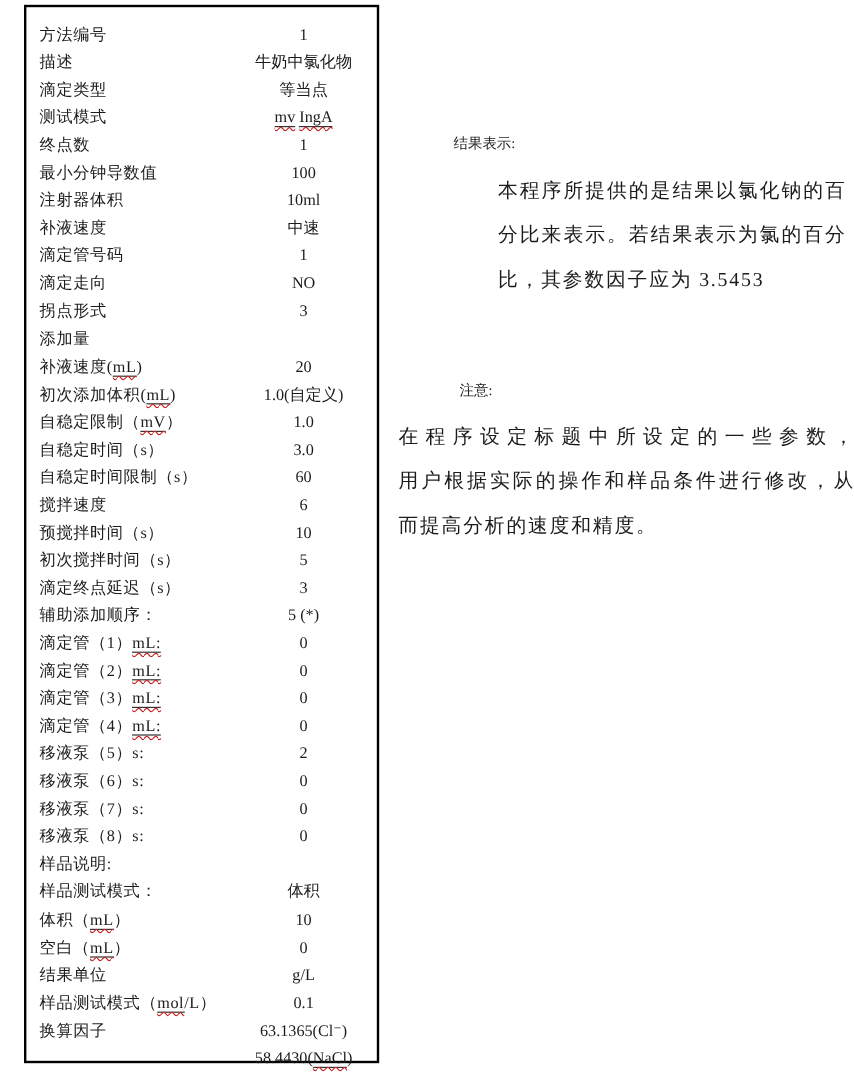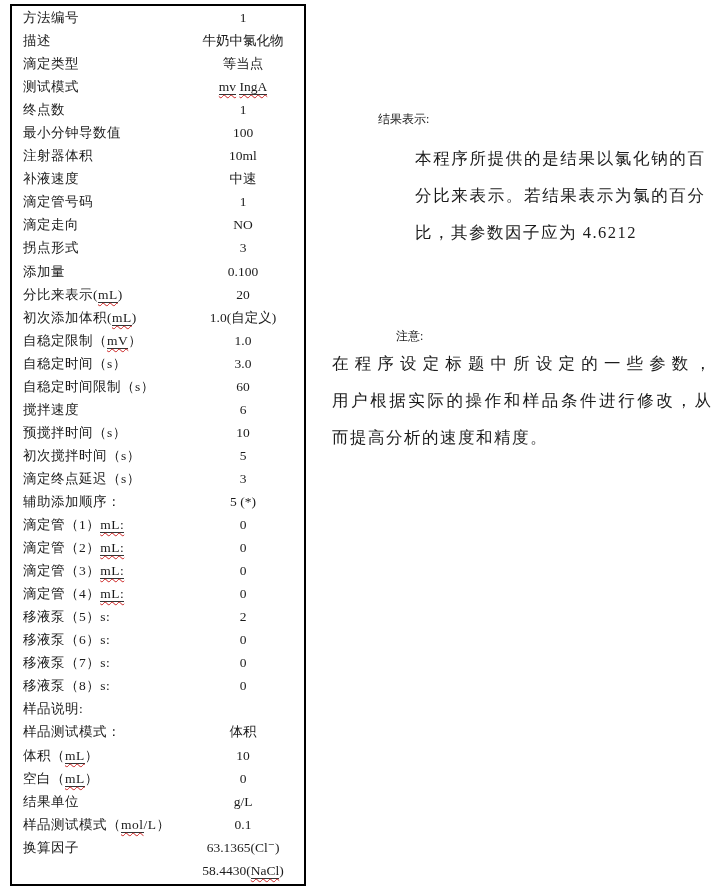--- a/index.html
+++ b/index.html
@@ -15,40 +15,40 @@
     background:var(--background);
     color:var(--text);
     font-family:"Liberation Serif","DejaVu Serif",serif;
     position:relative;
     overflow:hidden;
   }
   .page{position:absolute;left:0;top:0;width:712px;height:893px;}
 
   
   .param-table{
-    position:absolute;left:10px;top:4px;width:296px;height:882px;
+    position:absolute;left:20px;top:4px;width:296px;height:882px;
     border:2px solid var(--table-border);
-    padding-top:0;
+    padding-top:11px;
   }
   .trow{display:flex;height:23.05px;line-height:23.05px;font-size:13.5px;}
   .tlabel{flex:1;padding-left:11px;white-space:nowrap;letter-spacing:0.5px;}
   .tvalue{width:122px;text-align:center;white-space:nowrap;}
   .u{border-bottom:1px solid var(--underline);}
   .q{
     text-decoration-line:underline;
     text-decoration-style:wavy;
     text-decoration-color:var(--squiggle);
     text-decoration-thickness:1px;
     text-underline-offset:3px;
   }
 
   
   .heading{position:absolute;font-size:12px;white-space:nowrap;}
   .result-heading{left:378px;top:111px;}
-  .note-heading{left:383px;top:328px;margin-left:13px;}
+  .note-heading{left:383px;top:317px;}
   .para{position:absolute;font-size:16.5px;}
   .result-para{left:415px;top:140px;width:289px;}
   .note-para{left:332px;top:345px;width:379px;}
   .line{height:37px;line-height:37px;white-space:nowrap;}
   .line.j{text-align:justify;text-align-last:justify;}
   .line:not(.j){letter-spacing:1.5px;}
 </style>
 </head>
 <body>
 
@@ -94,24 +94,23 @@
       <div class="trow">
         <div class="tlabel"><span>滴定走向</span></div>
         <div class="tvalue"><span>NO</span></div>
       </div>
       <div class="trow">
         <div class="tlabel"><span>拐点形式</span></div>
         <div class="tvalue"><span>3</span></div>
       </div>
       <div class="trow">
         <div class="tlabel"><span>添加量</span></div>
-        <div class="tvalue"><span>0.100</span></div>
-      </div>
-      <div class="trow">
-        <div class="tlabel"><span>分比来表示(</span><span class="u q">mL</span><span>)</span></div>
+      </div>
+      <div class="trow">
+        <div class="tlabel"><span>补液速度(</span><span class="u q">mL</span><span>)</span></div>
         <div class="tvalue"><span>20</span></div>
       </div>
       <div class="trow">
         <div class="tlabel"><span>初次添加体积(</span><span class="u q">mL</span><span>)</span></div>
         <div class="tvalue"><span>1.0(自定义)</span></div>
       </div>
       <div class="trow">
         <div class="tlabel"><span>自稳定限制（</span><span class="u q">mV</span><span>）</span></div>
         <div class="tvalue"><span>1.0</span></div>
       </div>
@@ -207,21 +206,21 @@
         <div class="tlabel"></div>
         <div class="tvalue"><span>58.4430(</span><span class="u q">NaCl</span><span>)</span></div>
       </div>
     </div>
 
   <div class="heading result-heading">结果表示:</div>
 
   <div class="para result-para">
       <div class="line j">本程序所提供的是结果以氯化钠的百</div>
       <div class="line j">分比来表示。若结果表示为氯的百分</div>
-      <div class="line">比，其参数因子应为 4.6212</div>
+      <div class="line">比，其参数因子应为 3.5453</div>
     </div>
 
   <div class="heading note-heading">注意:</div>
 
   <div class="para note-para">
       <div class="line j">在程序设定标题中所设定的一些参数，</div>
       <div class="line j">用户根据实际的操作和样品条件进行修改，从</div>
       <div class="line">而提高分析的速度和精度。</div>
     </div>
 

